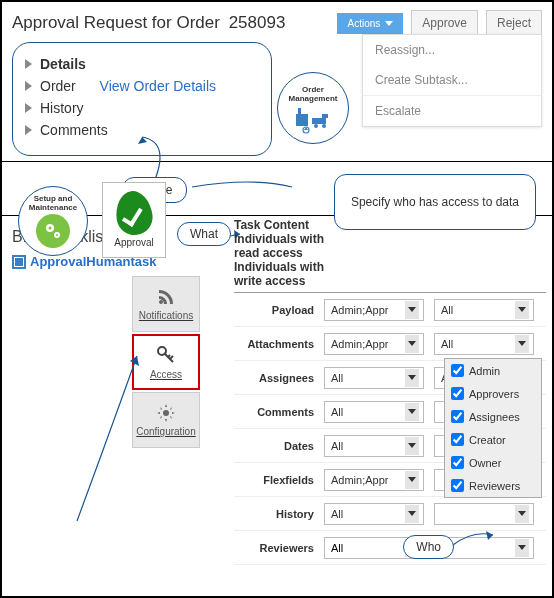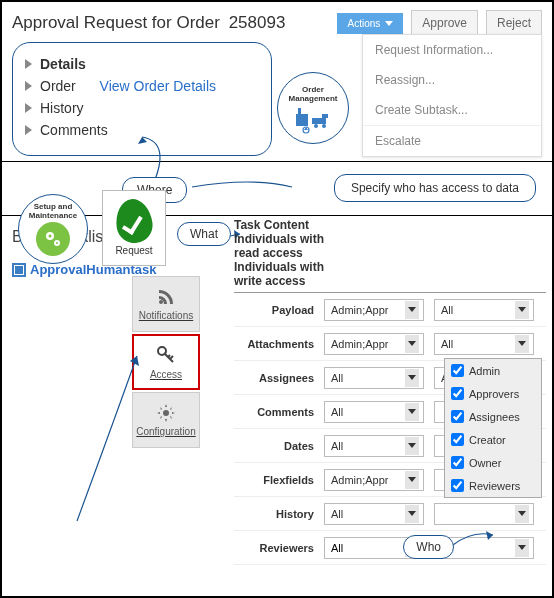--- a/index.html
+++ b/index.html
@@ -25,30 +25,30 @@
   .actions-menu .mi { padding: 8px 12px; color: #888; font-size: 12px; cursor: pointer; }
   .actions-menu hr { border: none; border-top: 1px solid #eee; margin: 0; }
   
   .om-badge { position: absolute; left: 275px; top: 70px; width: 72px; height: 72px; border: 1.5px solid #1a5490; border-radius: 50%; background: #fff; display: flex; flex-direction: column; align-items: center; justify-content: center; font-size: 8px; text-align: center; line-height: 1.1; padding-top: 4px; }
   .om-badge svg { margin-top: 2px; }
   
   
   .mid-row { position: relative; height: 54px; border-bottom: 1px solid #000; }
   .pill { position: absolute; border: 1.5px solid #1a5490; border-radius: 12px; background: #fff; padding: 5px 14px; font-size: 12px; }
   .where-pill { left: 120px; top: 15px; }
-  .spec-pill { right: 16px; top: 12px; padding: 6px 16px; }
+  .spec-pill { right: 16px; top: 12px; padding: 20px 16px; }
   
   .arrow-svg { position: absolute; pointer-events: none; }
   
   
   .bpm-section { position: relative; padding: 8px 0 0 10px; }
   .bpm-title { font-size: 16px; color: #444; padding: 4px 0 8px 0; }
   .what-pill { left: 175px; top: 6px; position: absolute; border: 1.5px solid #1a5490; border-radius: 12px; padding: 4px 12px; background: #fff; font-size: 12px; z-index: 5; }
   
-  .task-link { color: #2a6ec9; font-weight: bold; font-size: 13px; display: inline-flex; align-items: center; gap: 4px; margin-top: 8px; }
+  .task-link { color: #2a6ec9; font-weight: bold; font-size: 13px; display: inline-flex; align-items: center; gap: 4px; margin-top: 0; }
   .task-icon { width: 14px; height: 14px; background: #3b7ec4; display: inline-block; position: relative; }
   .task-icon::after { content: ''; position: absolute; inset: 2px; border: 1px solid #fff; }
   
   .side-tabs { position: absolute; left: 130px; top: 60px; width: 68px; text-decoration: underline; }
   .side-tab { width: 68px; height: 56px; background: #e8e8e8; border: 1px solid #ccc; display: flex; flex-direction: column; align-items: center; justify-content: center; font-size: 10px; color: #555; gap: 3px; margin-bottom: 2px; cursor: pointer; }
   .side-tab.active { border: 2px solid #c00; background: #fff; }
   .side-tab svg { fill: #666; }
   
   
   .access-table { position: absolute; left: 232px; top: 2px; right: 6px; }
@@ -106,21 +106,20 @@
         <span class="tri-r"></span>
         <span>History</span>
       </div>
     <div class="det-row">
         <span class="tri-r"></span>
         <span>Comments</span>
       </div>
   </div>
 
   <div class="actions-menu">
-    <div class="mi">Request Information...</div>
     <div class="mi">Reassign...</div>
     <div class="mi">Create Subtask...</div>
     <hr>
     <div class="mi">Escalate</div>
   </div>
 
   <div class="om-badge">
     <div><b><span>Order</span></b></div>
     <div><b><span>Management</span></b></div>
     <svg width="42" height="28" viewBox="0 0 42 28">
@@ -325,21 +324,21 @@
           <circle cx="8" cy="8" r="4" fill="#fff"></circle>
           <circle cx="8" cy="8" r="1.5" fill="#7cc243"></circle>
           <circle cx="15" cy="15" r="3" fill="#fff"></circle>
           <circle cx="15" cy="15" r="1" fill="#7cc243"></circle>
         </svg>
     </div>
   </div>
 
   <div class="approval-badge">
     <div class="check"></div>
-    <span>Request</span>
+    <span>Approval</span>
   </div>
 
   
   <svg class="arrow-svg" style="left:60px; top:110px;" width="90" height="200">
     <path d="M 15 195 Q 50 100 75 30" stroke="#1a5490" stroke-width="1.2" fill="none"></path>
     <polygon points="75,30 68,35 77,40" fill="#1a5490"></polygon>
   </svg>
 </div>
 
 </body></html>

